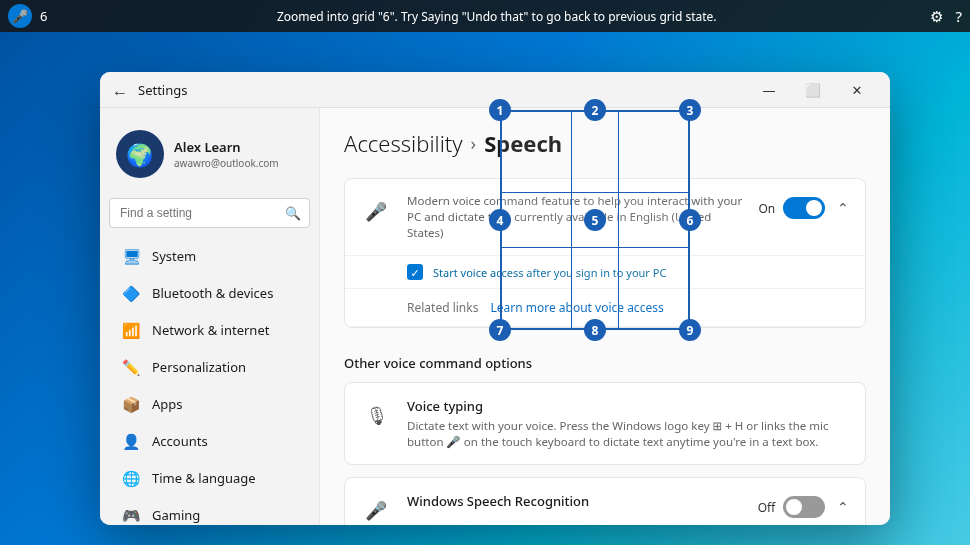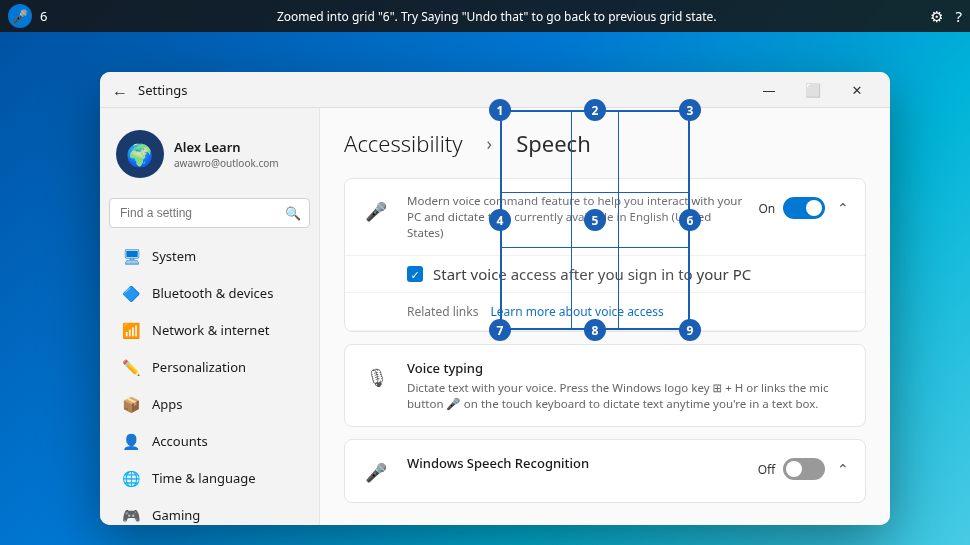--- a/index.html
+++ b/index.html
@@ -208,35 +208,35 @@
       flex: 1;
       overflow-y: auto;
       padding: 20px 24px;
       background: #fafafa;
     }
 
     
     .breadcrumb {
       display: flex;
       align-items: center;
-      gap: 24px;
+      gap: 8px;
       margin-bottom: 20px;
     }
     .breadcrumb-item {
       font-size: 22px;
       font-weight: 300;
       color: #1a1a1a;
     }
     .breadcrumb-separator {
       font-size: 18px;
       color: #666;
     }
     .breadcrumb-current {
       font-size: 22px;
-      font-weight: 400;
+      font-weight: 700;
       color: #1a1a1a;
     }
 
     
     .settings-card {
       background: white;
       border-radius: 8px;
       margin-bottom: 12px;
       border: 1px solid #e5e5e5;
       overflow: hidden;
@@ -331,22 +331,22 @@
       width: 16px; height: 16px;
       border: 2px solid #0078d4;
       border-radius: 3px;
       background: #0078d4;
       display: flex; align-items: center; justify-content: center;
       color: white;
       font-size: 11px;
       flex-shrink: 0;
     }
     .checkbox-label {
-      font-size: 15px;
-      color: #404040;
+      font-size: 11px;
+      color: #0369a1;
     }
 
     
     .related-links-row {
       display: flex;
       align-items: center;
       padding: 10px 16px 10px 62px;
       gap: 12px;
       border-bottom: 1px solid #f0f0f0;
     }
@@ -509,20 +509,21 @@
           <div class="checkbox">✓</div>
           <span class="checkbox-label">Start voice access after you sign in to your PC</span>
         </div>
 
         <div class="related-links-row">
           <span class="related-links-label">Related links</span>
           <a class="related-link">Learn more about voice access</a>
         </div>
       </div>
 
+      <div class="section-heading">Other voice command options</div>
 
       <div class="settings-card">
         <div class="card-row">
           <div class="card-icon">🎙</div>
           <div class="card-text">
             <div class="card-title">Voice typing</div>
             <div class="card-desc">Dictate text with your voice. Press the Windows logo key ⊞ + H or links the mic button 🎤 on the touch keyboard to dictate text anytime you're in a text box.</div>
           </div>
         </div>
       </div>

